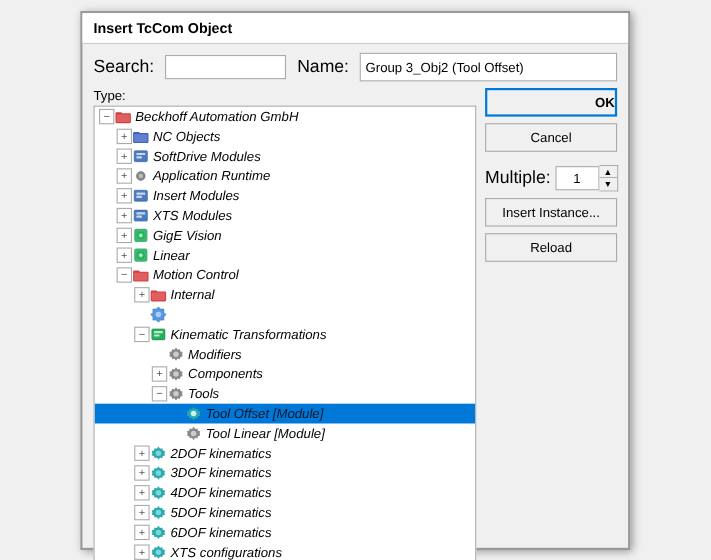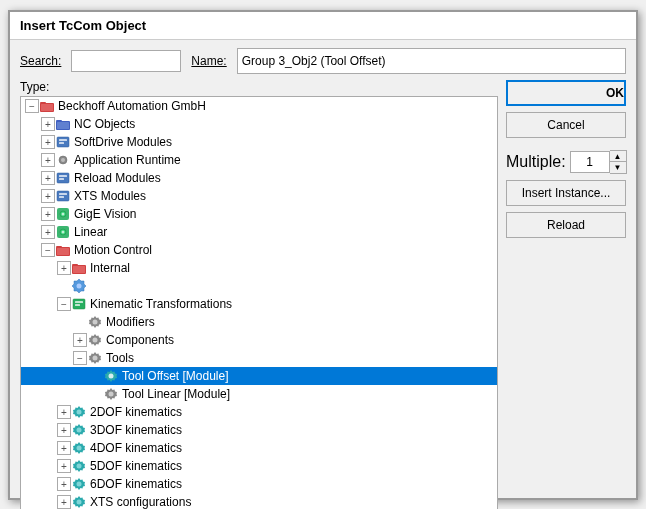--- a/index.html
+++ b/index.html
@@ -7,21 +7,21 @@
       font-family: 'Segoe UI', Tahoma, sans-serif;
       font-size: 12px;
       background: #f0f0f0;
       display: flex;
       justify-content: center;
       align-items: center;
       width: 646px;
       height: 509px;
     }
     .dialog {
-      width: 630px;
+      width: 500px;
       height: 490px;
       background: #f0f0f0;
       border: 2px solid #999;
       box-shadow: 2px 2px 8px rgba(0,0,0,0.4);
       display: flex;
       flex-direction: column;
     }
     .title-bar {
       background: #fff;
       padding: 6px 10px;
@@ -36,22 +36,21 @@
       flex: 1;
       padding: 8px 10px 6px 10px;
       gap: 6px;
     }
     .top-row {
       display: flex;
       align-items: center;
       gap: 10px;
     }
     .top-row label {
-      font-size: 12px;
-      text-decoration: underline;
+      font-size: 16px;
     }
     .search-input {
       width: 110px;
       height: 22px;
       border: 1px solid #aaa;
       background: #fff;
       padding: 2px 4px;
       font-size: 12px;
     }
     .name-input {
@@ -167,20 +166,21 @@
       display: inline-block;
       width: 16px;
       height: 16px;
       margin-right: 3px;
       vertical-align: middle;
       flex-shrink: 0;
     }
     .tree-label {
       font-size: 12px;
       vertical-align: middle;
+      font-style: italic;
     }
 
     
     .tree-container::-webkit-scrollbar { width: 16px; }
     .tree-container::-webkit-scrollbar-track { background: #f0f0f0; }
     .tree-container::-webkit-scrollbar-thumb { background: #c0c0c0; border: 1px solid #999; }
   </style>
 </head>
 <body>
 
@@ -243,21 +243,21 @@
                 <span class="tree-label">Application Runtime</span>
               </div>
               <div class="tree-item">
                 <span class="tree-indent" style="width: 20px;"></span>
                 <span class="tree-toggle" style="border: 1px solid rgb(170, 170, 170); cursor: pointer; font-size: 10px;">+</span>
                 <span class="tree-icon"><svg width="16" height="16" viewBox="0 0 16 16" style="vertical-align:middle;flex-shrink:0;">
           <rect x="2" y="3" width="12" height="10" rx="1" fill="#4a7abf" stroke="#2a5a9f" stroke-width="0.5"></rect>
           <rect x="4" y="5" width="8" height="2" rx="0.5" fill="#fff" opacity="0.7"></rect>
           <rect x="4" y="8" width="5" height="2" rx="0.5" fill="#fff" opacity="0.7"></rect>
         </svg></span>
-                <span class="tree-label">Reload Modules</span>
+                <span class="tree-label">Insert Modules</span>
               </div>
               <div class="tree-item">
                 <span class="tree-indent" style="width: 20px;"></span>
                 <span class="tree-toggle" style="border: 1px solid rgb(170, 170, 170); cursor: pointer; font-size: 10px;">+</span>
                 <span class="tree-icon"><svg width="16" height="16" viewBox="0 0 16 16" style="vertical-align:middle;flex-shrink:0;">
           <rect x="2" y="3" width="12" height="10" rx="1" fill="#4a7abf" stroke="#2a5a9f" stroke-width="0.5"></rect>
           <rect x="4" y="5" width="8" height="2" rx="0.5" fill="#fff" opacity="0.7"></rect>
           <rect x="4" y="8" width="5" height="2" rx="0.5" fill="#fff" opacity="0.7"></rect>
         </svg></span>
                 <span class="tree-label">XTS Modules</span>
@@ -347,21 +347,21 @@
         </svg></span>
                 <span class="tree-label">Tools</span>
               </div>
               <div class="tree-item selected">
                 <span class="tree-indent" style="width: 68px;"></span>
                 <span class="tree-toggle"></span>
                 <span class="tree-icon"><svg width="16" height="16" viewBox="0 0 16 16" style="vertical-align:middle;flex-shrink:0;">
           <path d="M8 2 L9.5 4 L11.5 3.5 L12 5.5 L14 6 L13.5 8 L14 10 L12 10.5 L11.5 12.5 L9.5 12 L8 14 L6.5 12 L4.5 12.5 L4 10.5 L2 10 L2.5 8 L2 6 L4 5.5 L4.5 3.5 L6.5 4 Z" fill="#2baaad"></path>
           <circle cx="8" cy="8" r="2.5" fill="#fff" opacity="0.8"></circle>
         </svg></span>
-                <span class="tree-label" style="color: #ffffff;">Tool Offset [Module]</span>
+                <span class="tree-label" style="color: #0f172a;">Tool Offset [Module]</span>
               </div>
               <div class="tree-item">
                 <span class="tree-indent" style="width: 68px;"></span>
                 <span class="tree-toggle"></span>
                 <span class="tree-icon"><svg width="16" height="16" viewBox="0 0 16 16" style="vertical-align:middle;flex-shrink:0;">
           <path d="M8 2 L9.5 4 L11.5 3.5 L12 5.5 L14 6 L13.5 8 L14 10 L12 10.5 L11.5 12.5 L9.5 12 L8 14 L6.5 12 L4.5 12.5 L4 10.5 L2 10 L2.5 8 L2 6 L4 5.5 L4.5 3.5 L6.5 4 Z" fill="#888"></path>
           <circle cx="8" cy="8" r="2.5" fill="#ccc"></circle>
         </svg></span>
                 <span class="tree-label">Tool Linear [Module]</span>
               </div>

